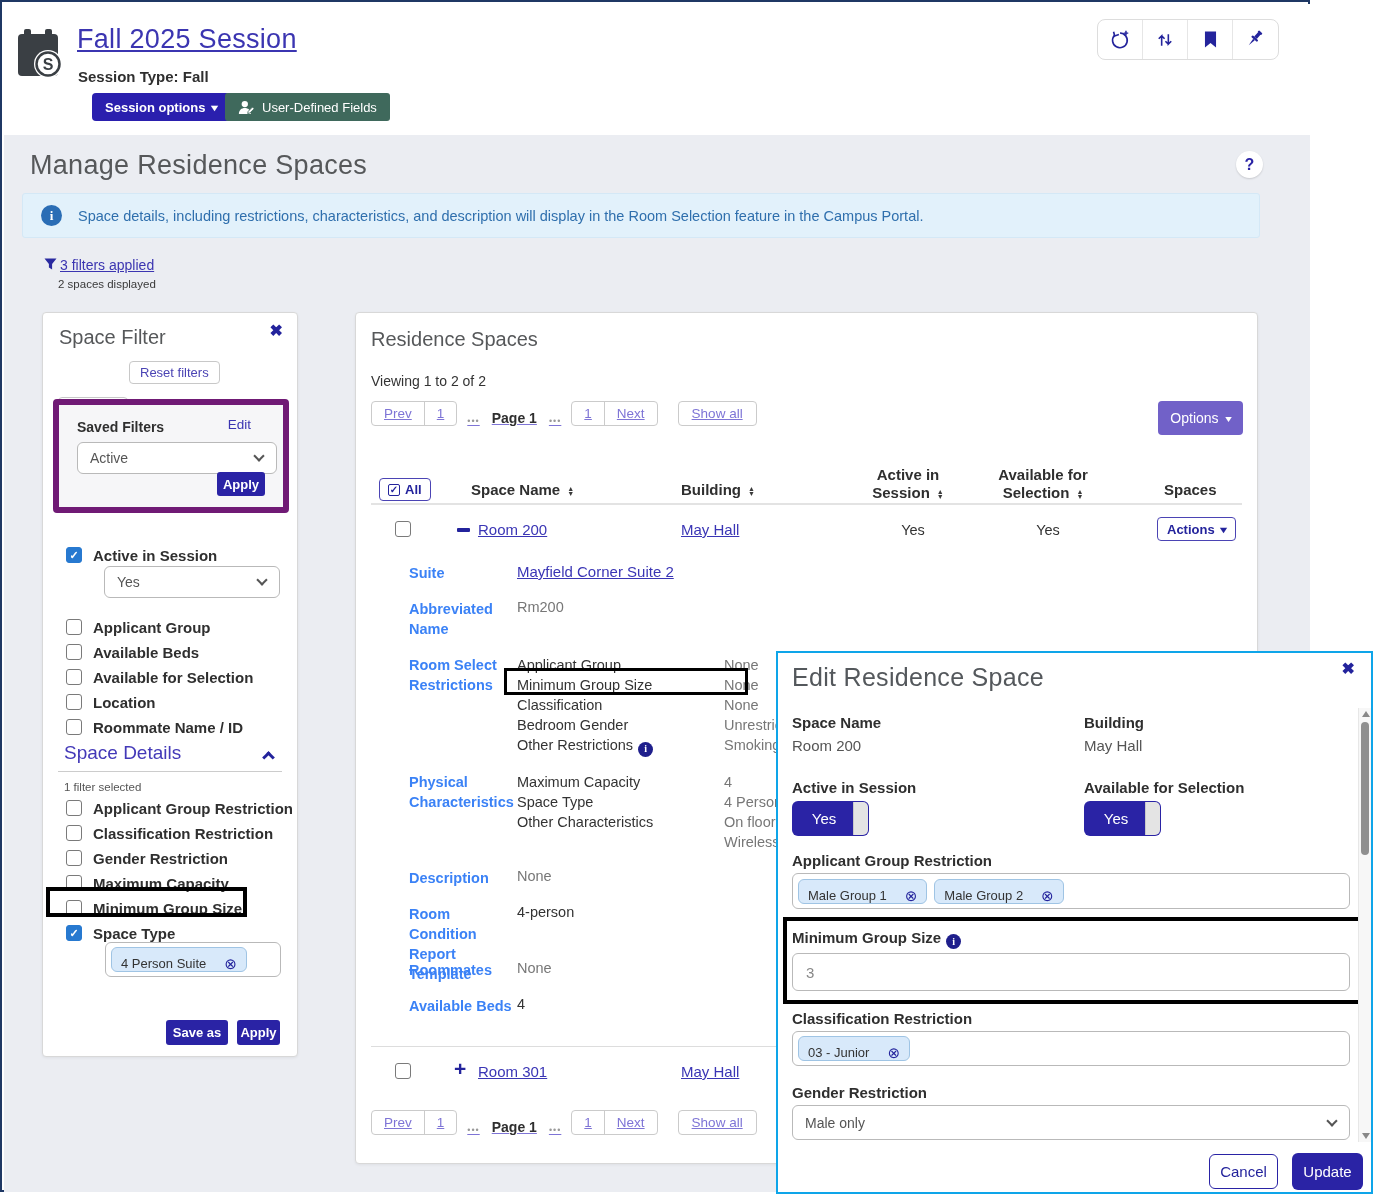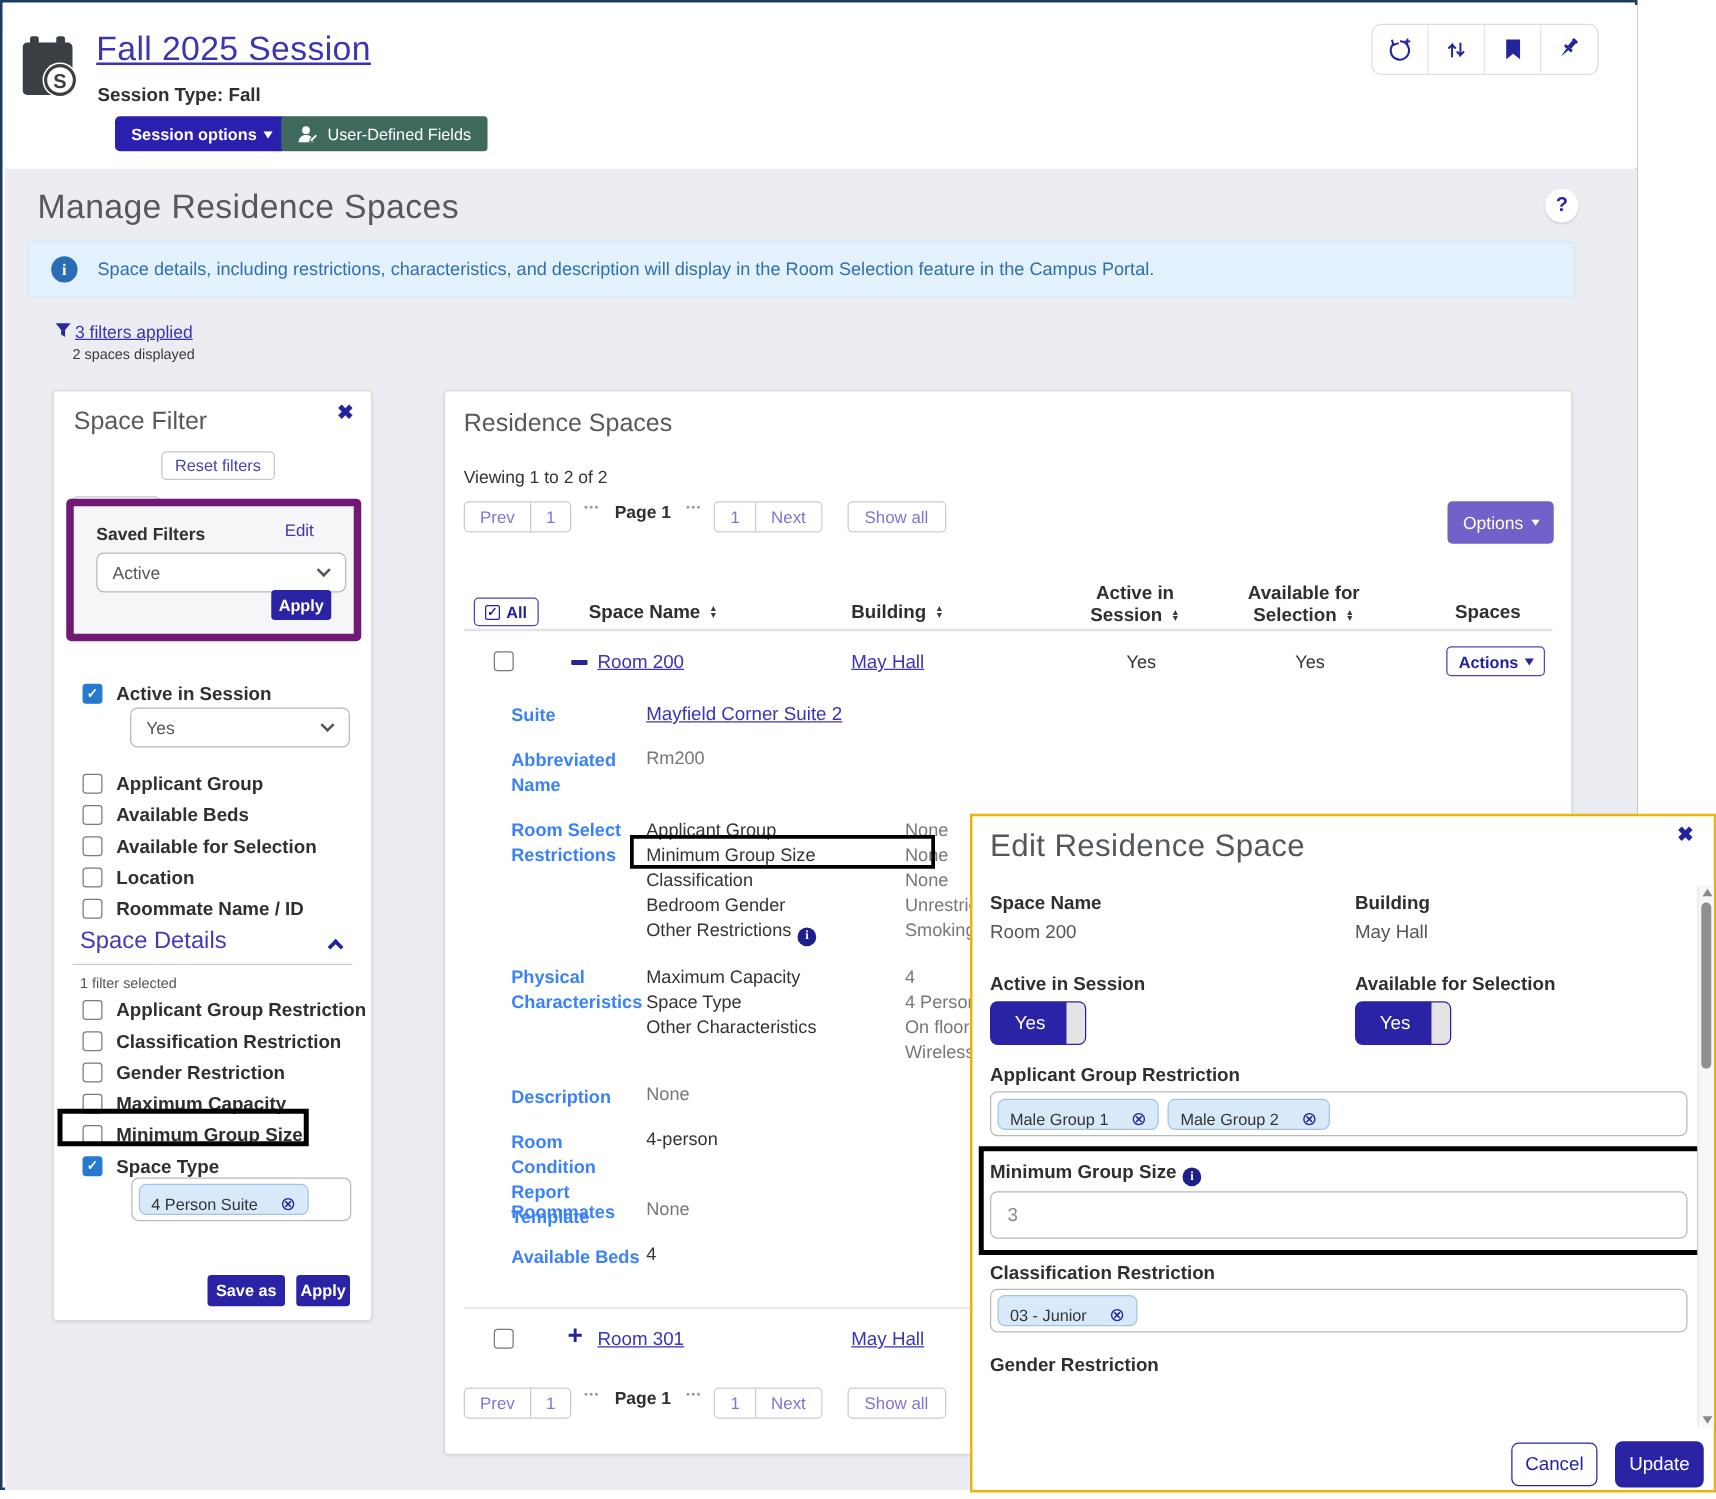--- a/index.html
+++ b/index.html
@@ -87,21 +87,21 @@
   .chip { display:inline-flex; align-items:flex-end; gap:18px; background:#d8e9fa; border:1px solid #9fc4e4;
     border-radius:6px; height:25px; padding:0 9px; font-size:13px; color:#333; white-space:nowrap; }
   .chip .cx { color:#23239c; font-size:15px; cursor:pointer; line-height:1; }
   .fc-saveas { position:absolute; left:123px; top:707px; width:62px; height:25px; }
   .fc-apply2 { position:absolute; left:194px; top:707px; width:43px; height:25px; }
 
   
   .spaces-card { left:355px; top:312px; width:903px; height:852px; }
   .sc-title { position:absolute; left:15px; top:15px; font-size:20px; color:#56585a; }
   .sc-viewing { position:absolute; left:15px; top:60px; font-size:14px; color:#333; }
-  .pager { position:absolute; display:flex; align-items:flex-start; font-size:13.5px; color:#7e74d6; }
+  .pager { position:absolute; display:flex; align-items:flex-end; font-size:13.5px; color:#7e74d6;text-decoration:underline; }
   .pager .grp { display:flex; border:1px solid #cbcbcb; border-radius:4px; overflow:hidden; background:#fff; }
   .pager .pcell { padding:4px 12px; border-right:1px solid #cbcbcb; cursor:pointer; }
   .pager .pcell:last-child { border-right:none; }
   .pager .dots { color:#999; font-size:9px; letter-spacing:1px; margin:0 10px; }
   .pager .plabel { font-weight:bold; color:#2f2f2f; font-size:14px; margin:0 2px; }
   .pager .showall { margin-left:20px; border:1px solid #cbcbcb; border-radius:4px; padding:4px 13px;
     background:#fff; cursor:pointer; }
   .pager-top { left:15px; top:88px; }
   .pager-bottom { left:15px; top:797px; }
   .btn-options { position:absolute; left:802px; top:88px; width:85px; height:34px; background:#7161c8;
@@ -132,21 +132,21 @@
   .dmid { width:207px; flex:0 0 auto; color:#333; }
   .dval { color:#777; white-space:nowrap; }
   .annot-row { left:148px; top:355px; width:244px; height:27px; border-width:3px; }
   .sep { position:absolute; left:15px; right:15px; top:733px; border-top:1px solid #ddd; }
   .infodot-sm { display:inline-flex; width:15px; height:15px; border-radius:50%; background:#1f1f8c; color:#fff;
     font-size:10px; font-weight:bold; align-items:center; justify-content:center; vertical-align:-2px;
     margin-left:5px; font-family:"Liberation Serif",serif; }
 
   
   .modal { position:absolute; left:776px; top:651px; width:597px; height:543px; background:#fff;
-    border:2px solid #eab308; z-index:10; }
+    border:2px solid #0ea5e9; z-index:10; }
   .m-title { position:absolute; left:14px; top:10px; font-size:25px; color:#54585c; letter-spacing:.3px; }
   .m-x { right:16px; top:8px; }
   .m-label { position:absolute; font-size:15px; font-weight:bold; color:#2f2f2f; }
   .m-value { position:absolute; font-size:15px; color:#555; }
   .toggle { position:absolute; width:77px; height:35px; background:#2a23a5; border-radius:6px; color:#fff;
     font-size:15px; display:flex; align-items:center; justify-content:center; padding-right:13px; cursor:pointer; }
   .toggle::after { content:""; position:absolute; right:1px; top:1px; bottom:1px; width:14px;
     background:#e4e4e4; border-radius:0 5px 5px 0; border-left:1px solid #c9c9c9; }
   .m-box { position:absolute; left:14px; width:558px; background:#fff; border:1px solid #b9b9b9;
     border-radius:6px; display:flex; align-items:center; padding:0 5px; gap:7px; }
@@ -544,20 +544,24 @@
 
     <div class="m-label" style="left:14px;top:357px">Classification Restriction</div>
     <div class="m-box" style="top:378px;height:35px">
       <span class="chip">
         <span>03 - Junior</span>
         <span class="cx">⊗</span>
       </span>
     </div>
 
     <div class="m-label" style="left:14px;top:431px">Gender Restriction</div>
+    <div class="selectbox m-select" style="top:452px">
+      <span>Male only</span>
+      <span class="chev"></span>
+    </div>
 
     <div class="m-scroll">
       <div class="tri-up"></div>
       <div class="m-thumb"></div>
       <div class="tri-dn"></div>
     </div>
 
     <div class="m-cancel">Cancel</div>
     <div class="btn-solid m-update">Update</div>
   </div>

